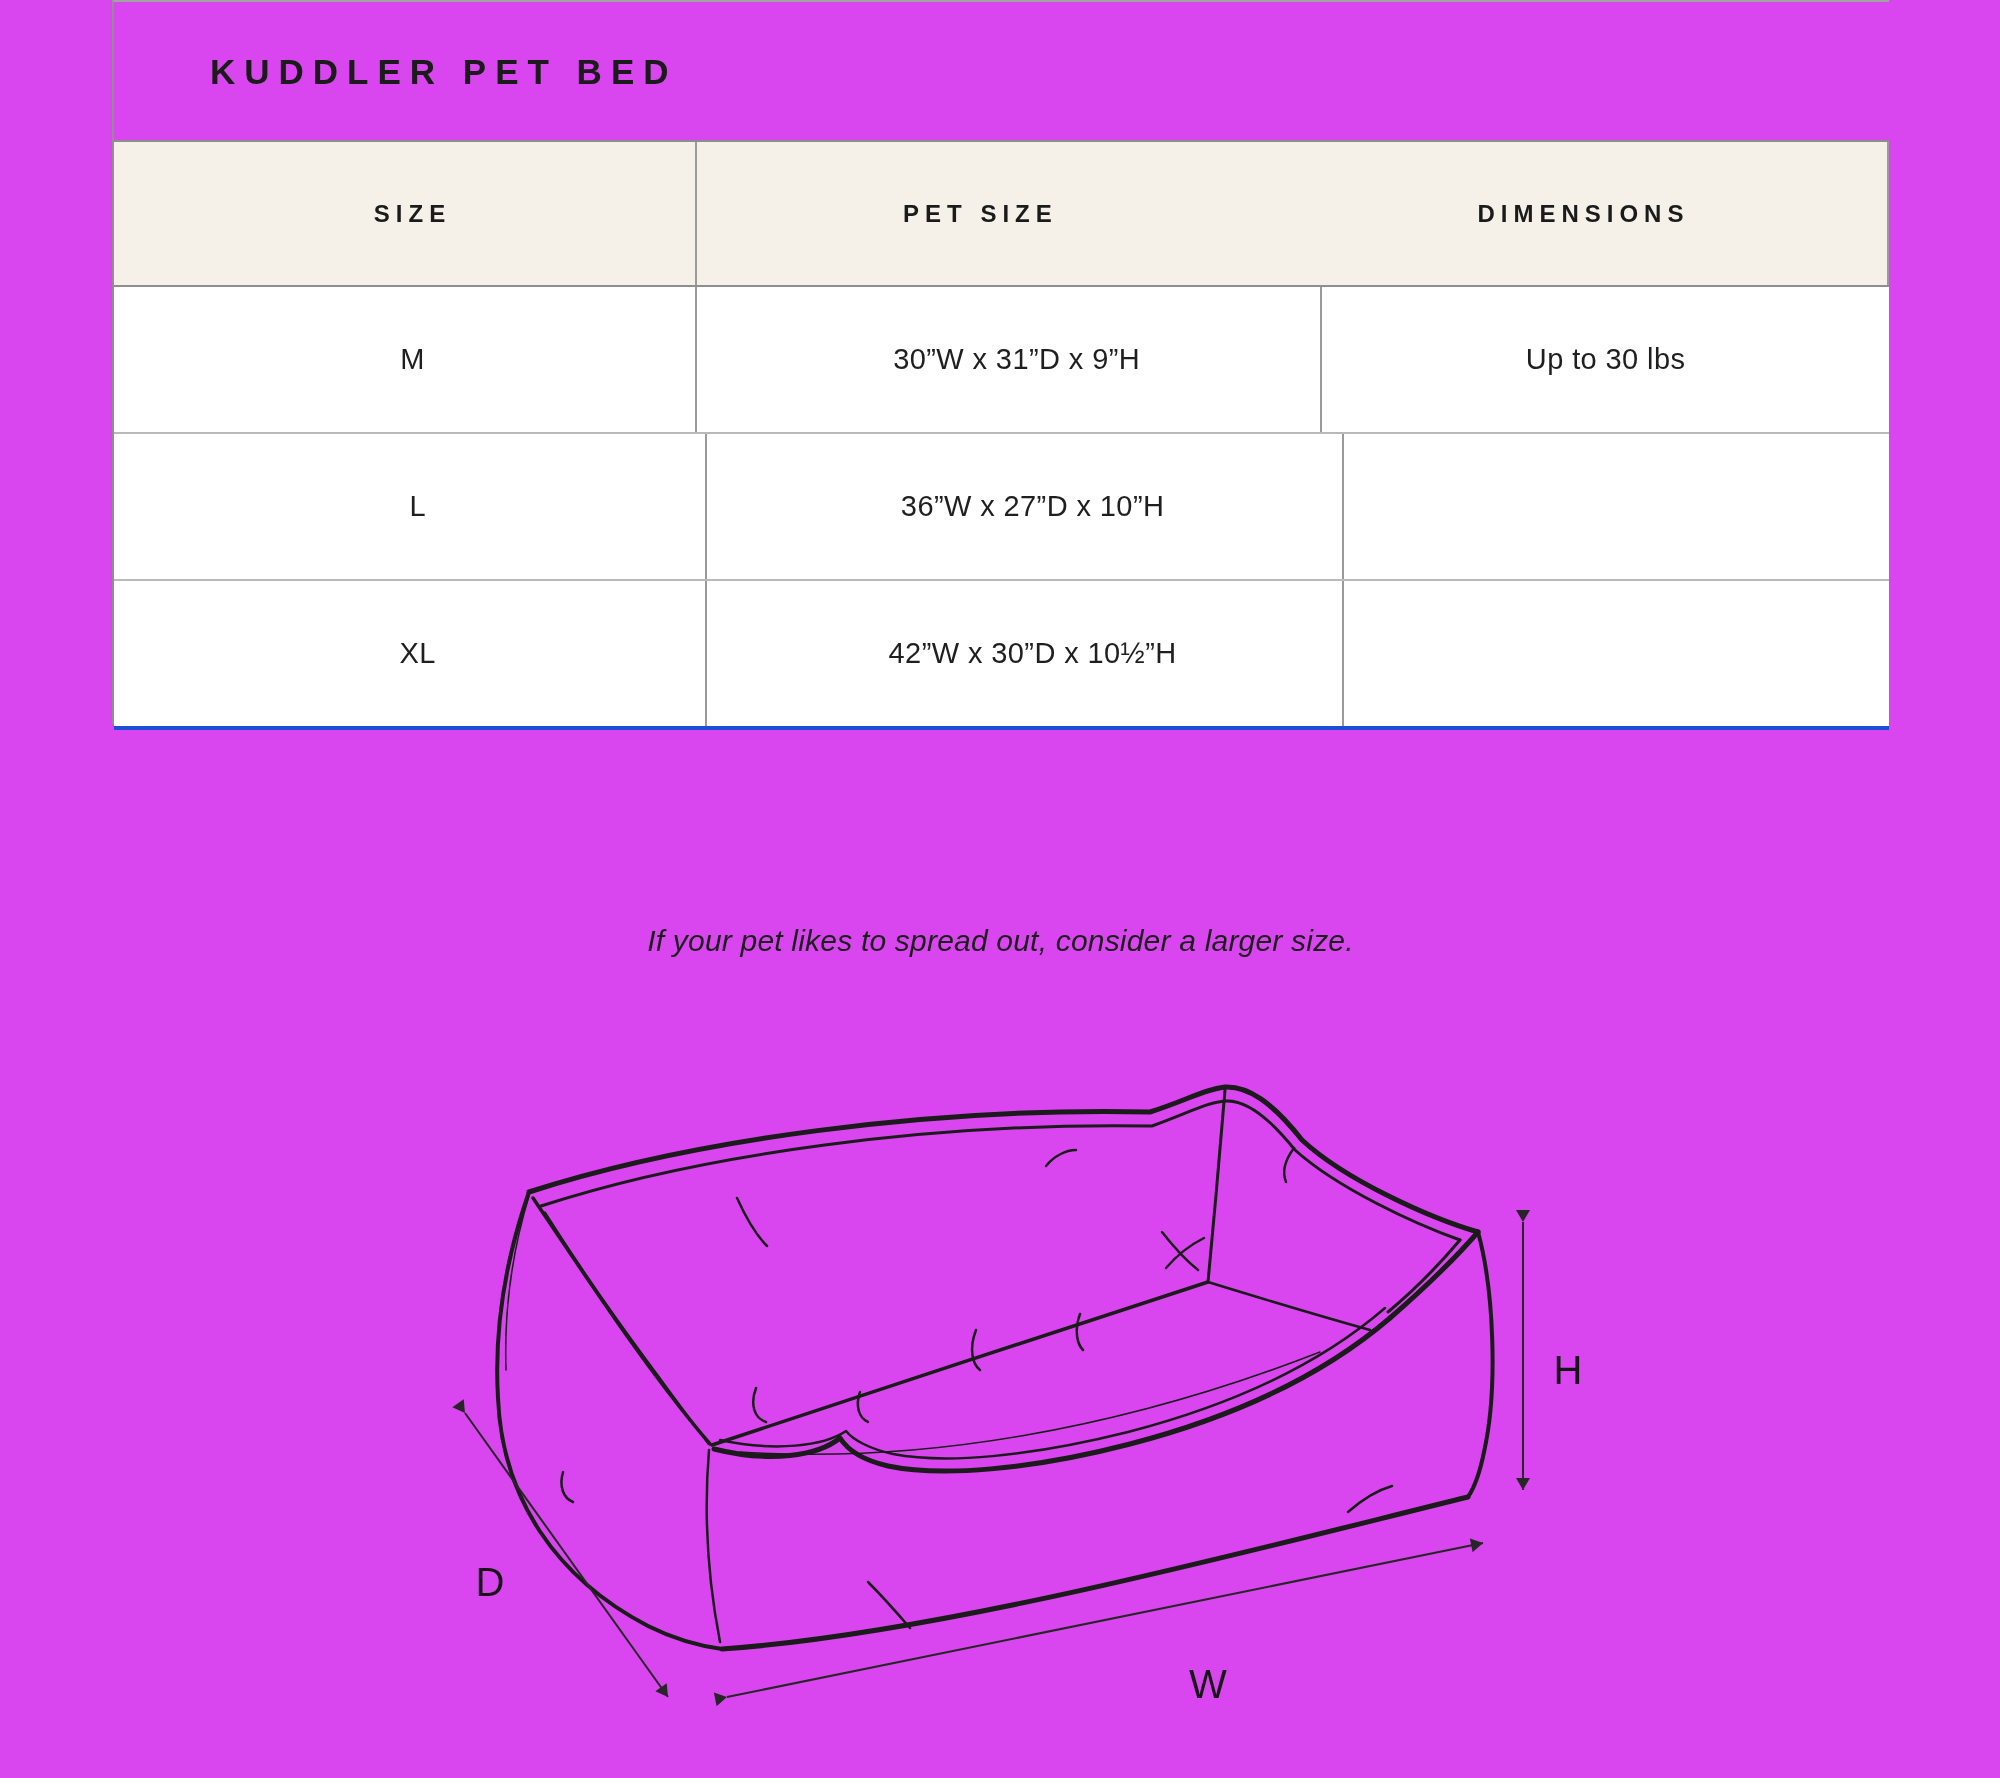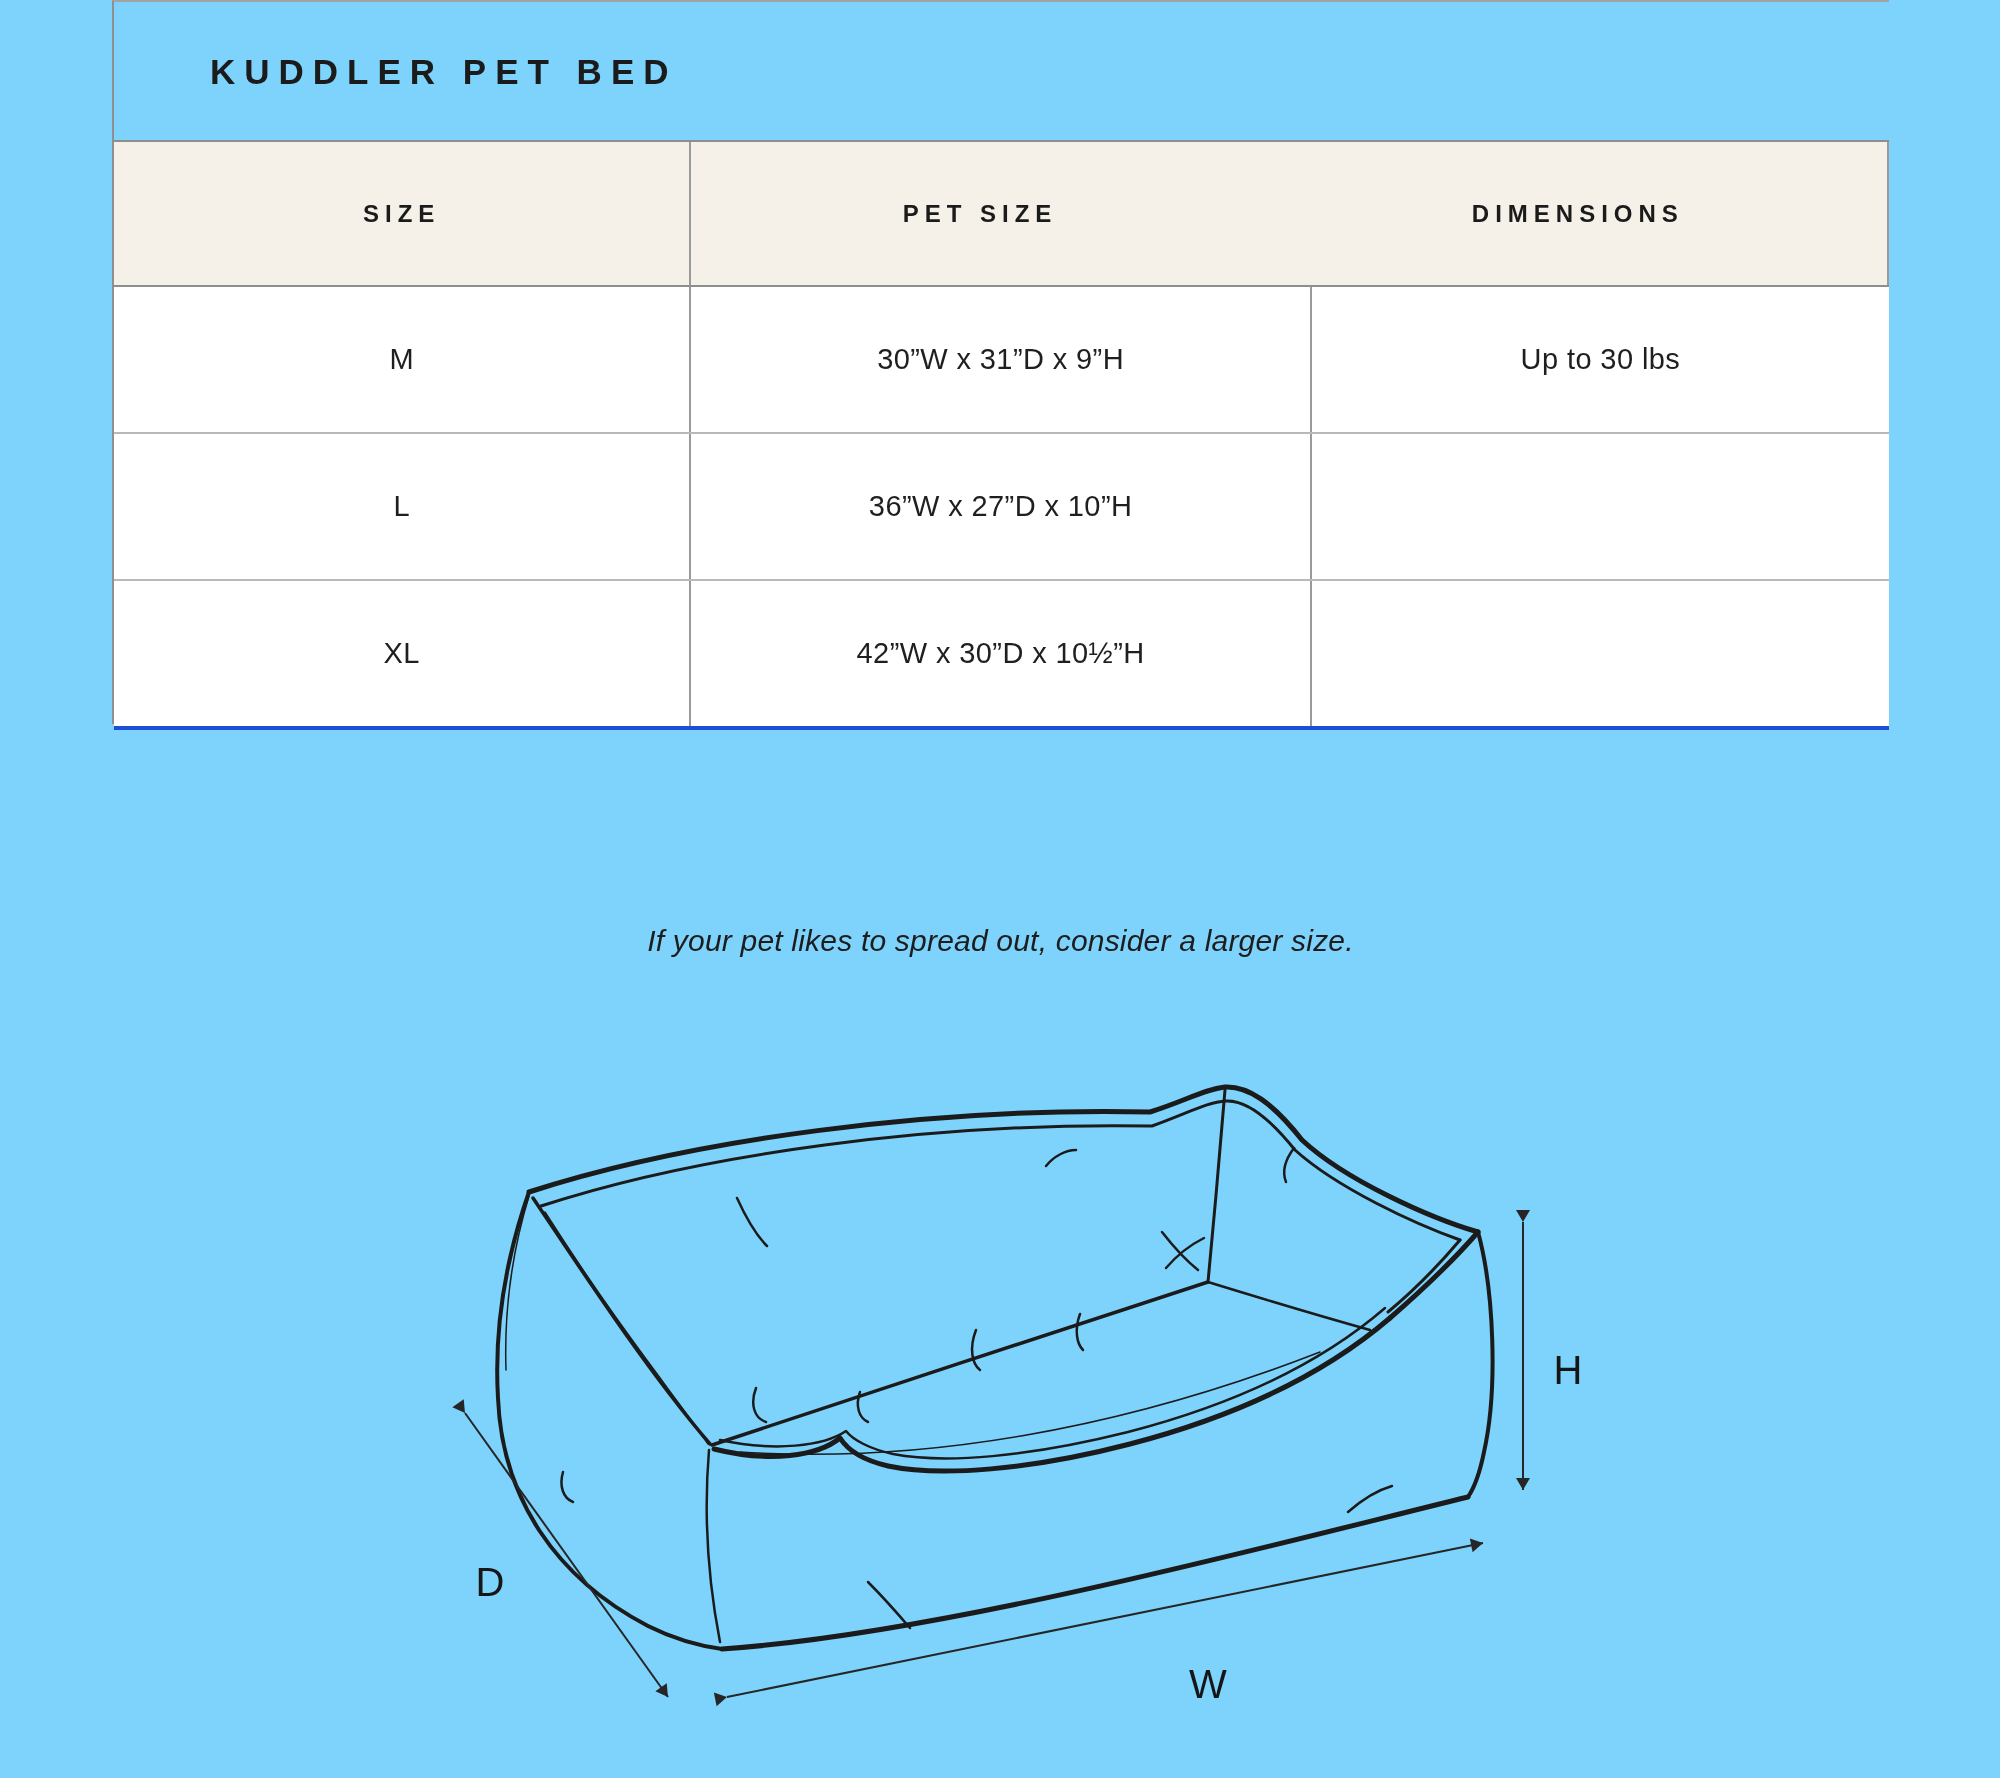--- a/index.html
+++ b/index.html
@@ -1,21 +1,21 @@
 <!DOCTYPE html>
 <html><head>
 <meta charset="utf-8">
 <style>
   html, body { margin: 0; padding: 0; background: #ffffff; }
   body { font-family: "Liberation Sans", sans-serif; color: #1c1c1c; }
   .page {
     position: relative;
     width: 2000px;
     height: 1778px;
-    background: #7dd3fc;
+    background: #d946ef;
     overflow: hidden;
   }
   
   .content-frame {
     position: absolute;
     left: 112px; top: 0;
     width: 1777px; height: 724px;
     border-top: 2px solid #a3a3a3;
     border-left: 2px solid #8f8f8f;
     box-sizing: border-box;
@@ -42,21 +42,21 @@
   .t-cell {
     display: flex;
     align-items: center;
     justify-content: center;
     box-sizing: border-box;
     text-align: center;
   }
   .c1 { width: 32.53%; }
   .c2 { width: 34.95%; }
   .c3 { width: 32.52%; }
-  .t-cell.v-line { border-right: 2px solid #9a9a9a; }
+  .t-cell.v-line { border-right: 2px solid #9a9a9a; margin-left: 16px; }
   .head-row {
     height: 143px;
     background: #f5f0e8;
     border-top: 2px solid #8e8e8e;
     border-bottom: 2px solid #8e8e8e;
   }
   .head-row .t-cell {
     font-size: 24px;
     font-weight: bold;
     letter-spacing: 6px;

